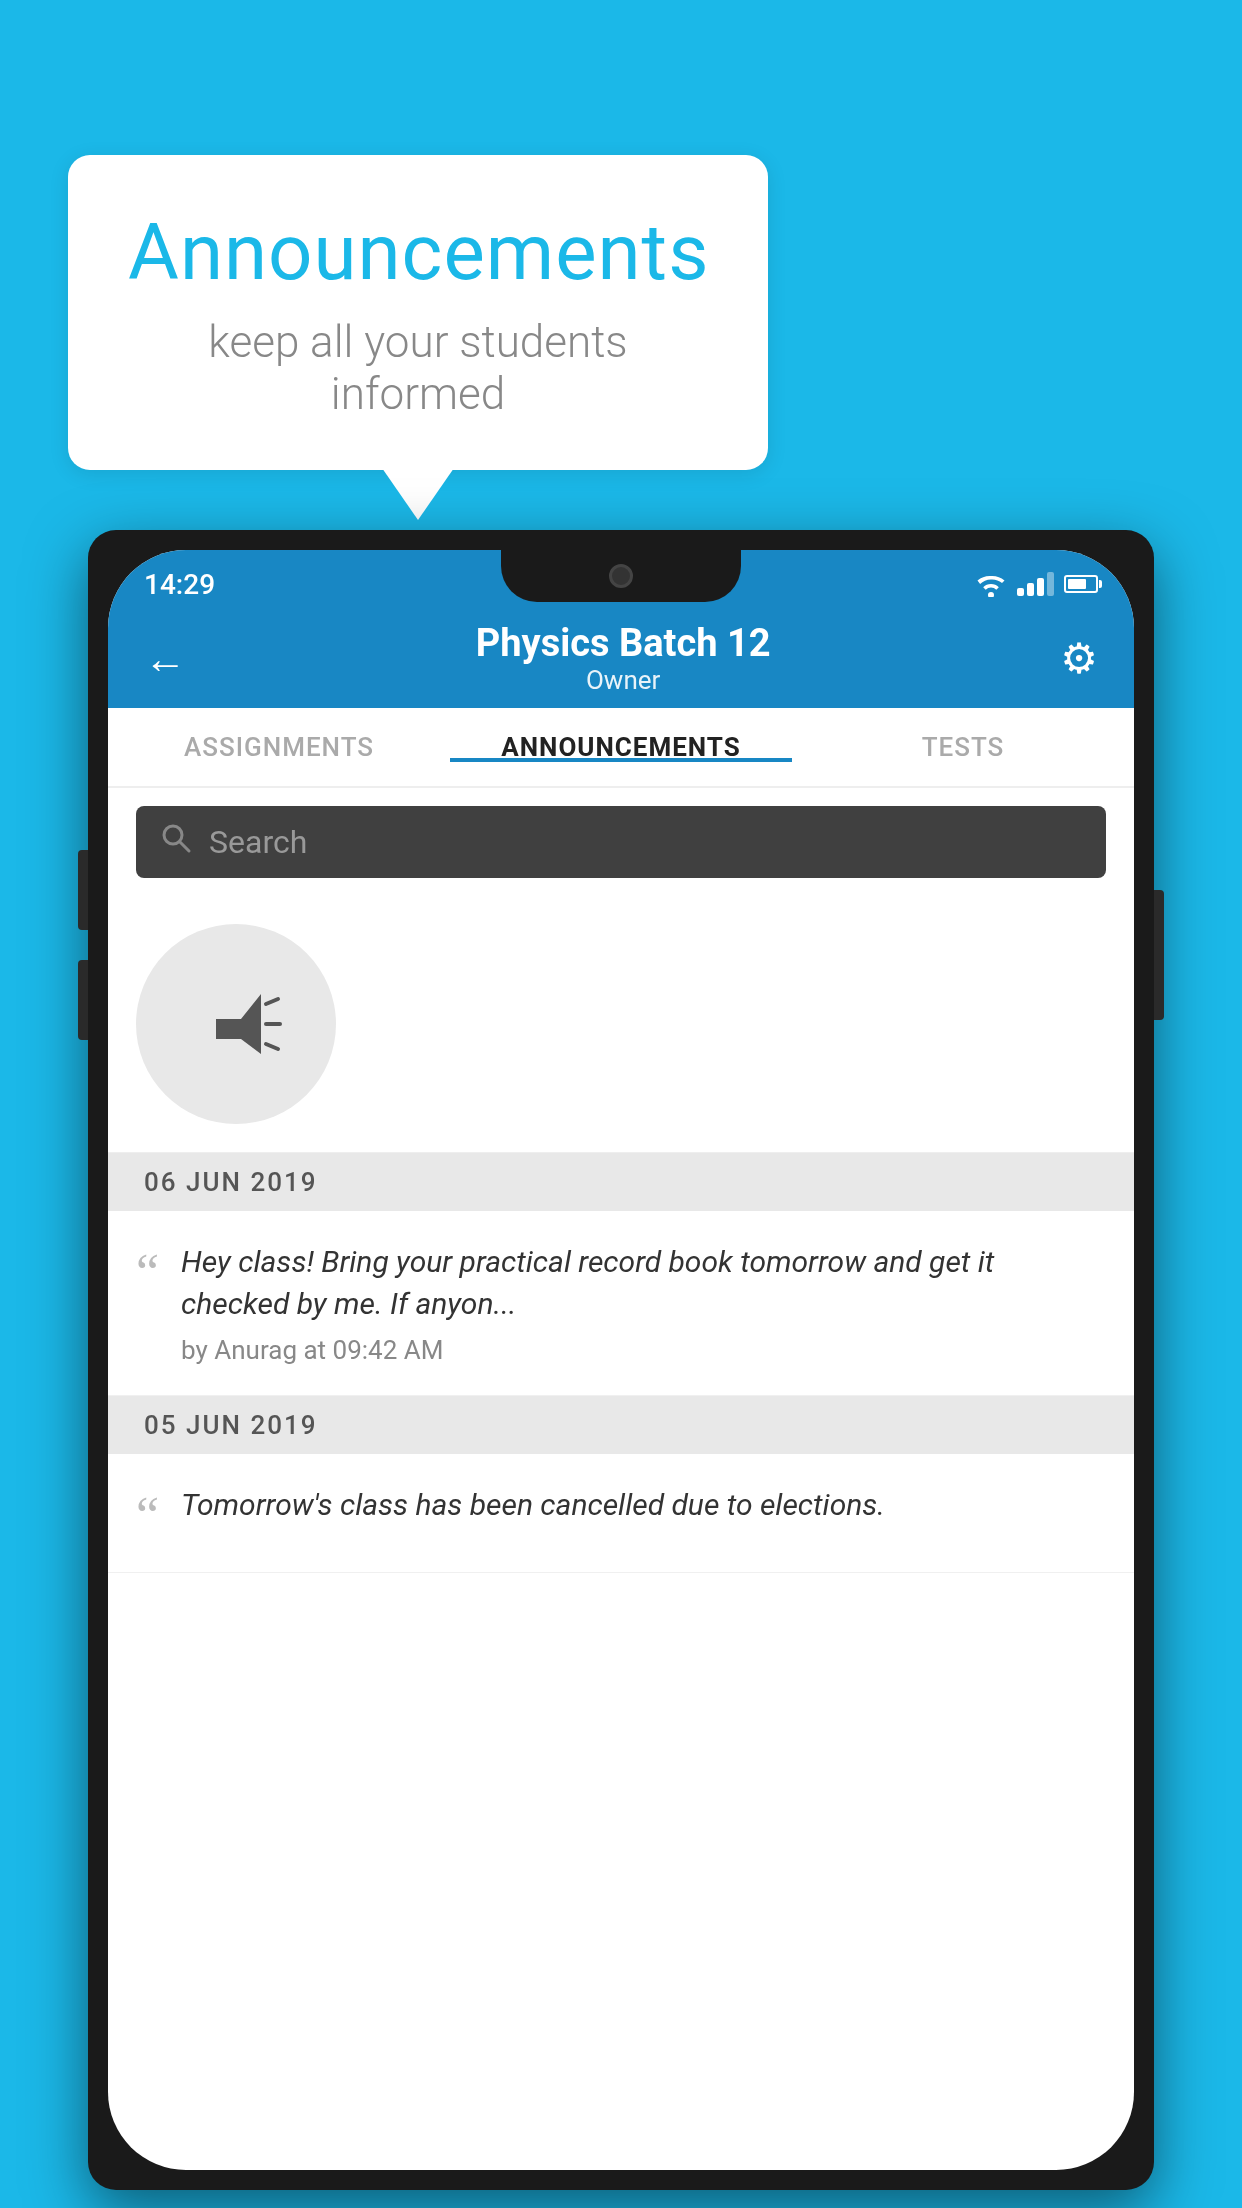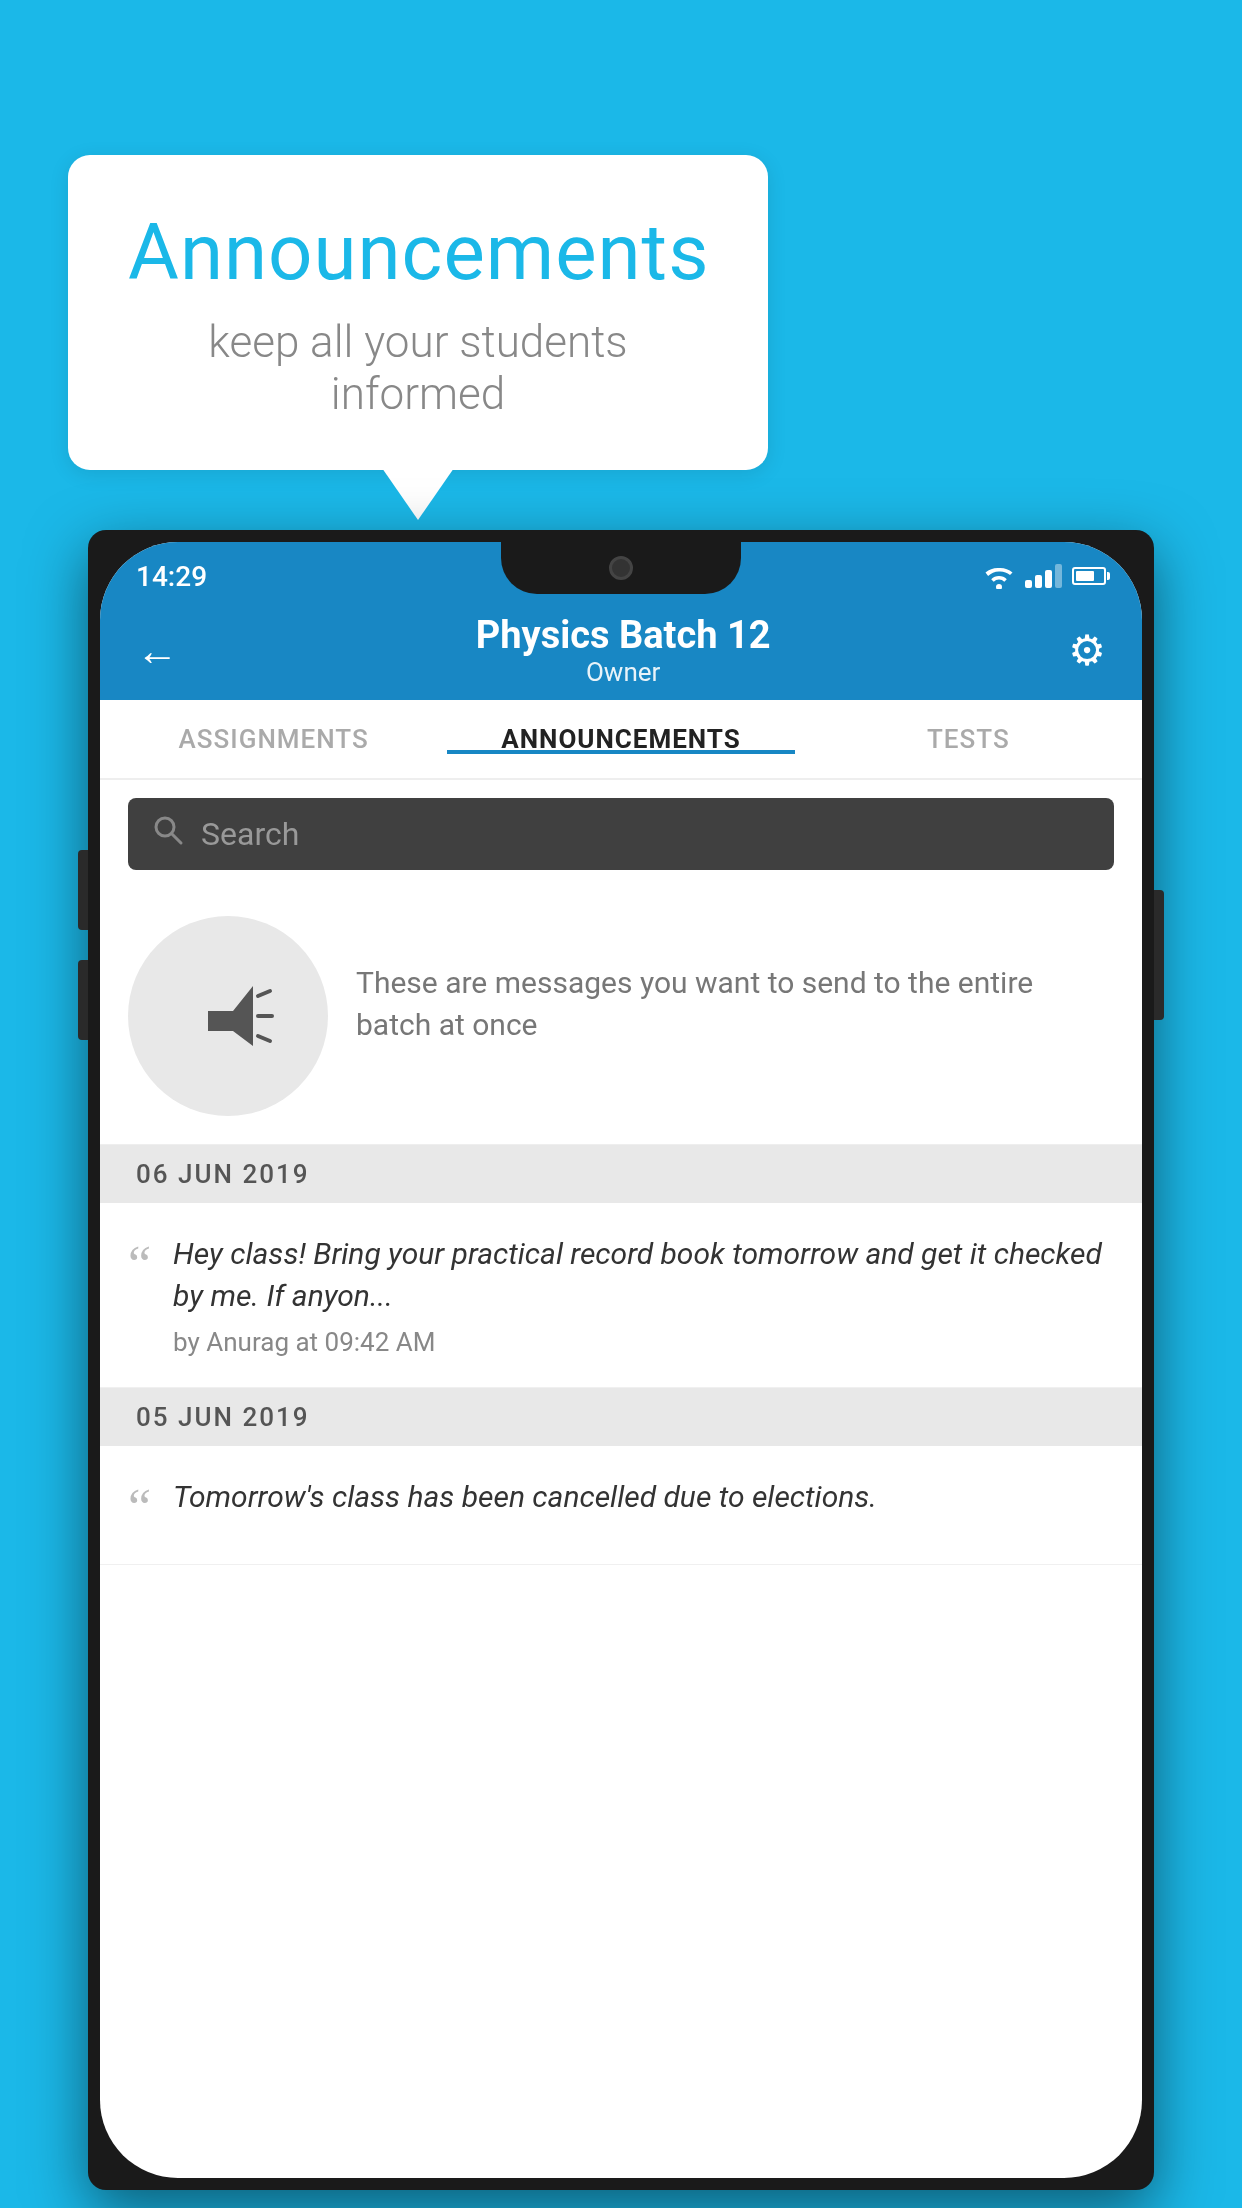--- a/index.html
+++ b/index.html
@@ -63,22 +63,22 @@
       top: 530px;
       left: 88px;
       width: 1066px;
       height: 1660px;
     }
 
     .phone-outer {
       width: 100%;
       height: 100%;
       background: #1a1a1a;
-      border-radius: 18px;
-      padding: 12px;
+      border-radius: 28px;
+      padding: 20px;
       box-shadow: 0 20px 60px rgba(0,0,0,0.5);
       position: relative;
     }
 
     .phone-inner {
       width: 100%;
       height: 100%;
       background: white;
       border-radius: 78px;
       overflow: hidden;
@@ -474,21 +474,20 @@
         <div class="megaphone-circle">
           <svg width="100" height="100" viewBox="0 0 100 100" fill="#555">
             <path d="M75 20 L75 80 L55 65 L30 65 L30 45 L55 45 Z"></path>
             <rect x="30" y="45" width="10" height="20" rx="2" fill="#555"></rect>
             <line x1="80" y1="30" x2="92" y2="25" stroke="#555" stroke-width="4" stroke-linecap="round"></line>
             <line x1="80" y1="50" x2="94" y2="50" stroke="#555" stroke-width="4" stroke-linecap="round"></line>
             <line x1="80" y1="70" x2="92" y2="75" stroke="#555" stroke-width="4" stroke-linecap="round"></line>
           </svg>
         </div>
         <div class="intro-right">
-          <div class="intro-text">These are messages you want to send to the entire batch at once</div>
         </div>
       </div>
 
       <div class="date-separator">06  JUN  2019</div>
 
       <div class="announcement-item">
         <div class="quote-icon">“</div>
         <div class="announcement-content">
           <div class="announcement-text">Hey class! Bring your practical record book tomorrow and get it checked by me. If anyon...</div>
           <div class="announcement-meta">by Anurag at 09:42 AM</div>

